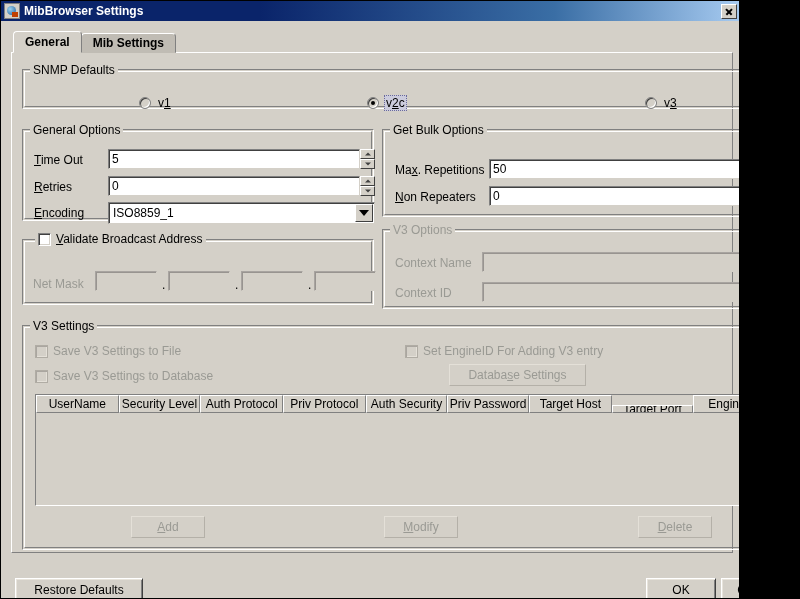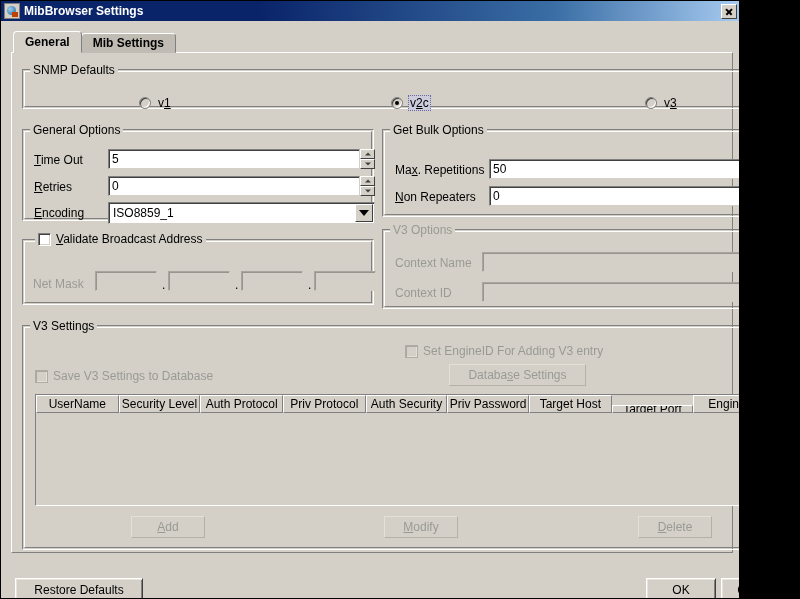--- a/index.html
+++ b/index.html
@@ -407,21 +407,21 @@
 
       <div class="group" style="left:10px; top:16px; width:767px; height:40px;">
         <div class="group-inner"></div>
         <div class="group-title">SNMP Defaults</div>
 
         <div class="radio-wrap" style="left:116px; top:12px;">
           <span class="radio"></span>
           <span class="radio-lbl">v<span class="mn">1</span></span>
         </div>
 
-        <div class="radio-wrap" style="left:368px; top:12px;">
+        <div class="radio-wrap" style="left:344px; top:12px;">
           <span class="radio checked"></span>
           <span class="radio-lbl focused">v<span class="mn">2</span>c</span>
         </div>
 
         <div class="radio-wrap" style="left:622px; top:12px;">
           <span class="radio"></span>
           <span class="radio-lbl">v<span class="mn">3</span></span>
         </div>
       </div>
 
@@ -486,20 +486,24 @@
         <div class="tf dim" style="left:99px; top:22px; width:297px; height:20px;"></div>
 
         <div class="lbl dim" style="left:12px; top:56px;">Context ID</div>
         <div class="tf dim" style="left:99px; top:52px; width:297px; height:20px;"></div>
       </div>
 
       <div class="group" style="left:10px; top:272px; width:767px; height:225px;">
         <div class="group-inner"></div>
         <div class="group-title">V3 Settings</div>
 
+        <div class="cb-wrap" style="left:12px; top:18px;">
+          <span class="cbox dim"></span>
+          <span class="cb-lbl dim">Save V3 Settings to File</span>
+        </div>
 
         <div class="cb-wrap" style="left:12px; top:43px;">
           <span class="cbox dim"></span>
           <span class="cb-lbl dim">Save V3 Settings to Database</span>
         </div>
 
         <div class="cb-wrap" style="left:382px; top:18px;">
           <span class="cbox dim"></span>
           <span class="cb-lbl dim">Set EngineID For Addin<span class="mn">g</span> V3 entry</span>
         </div>

